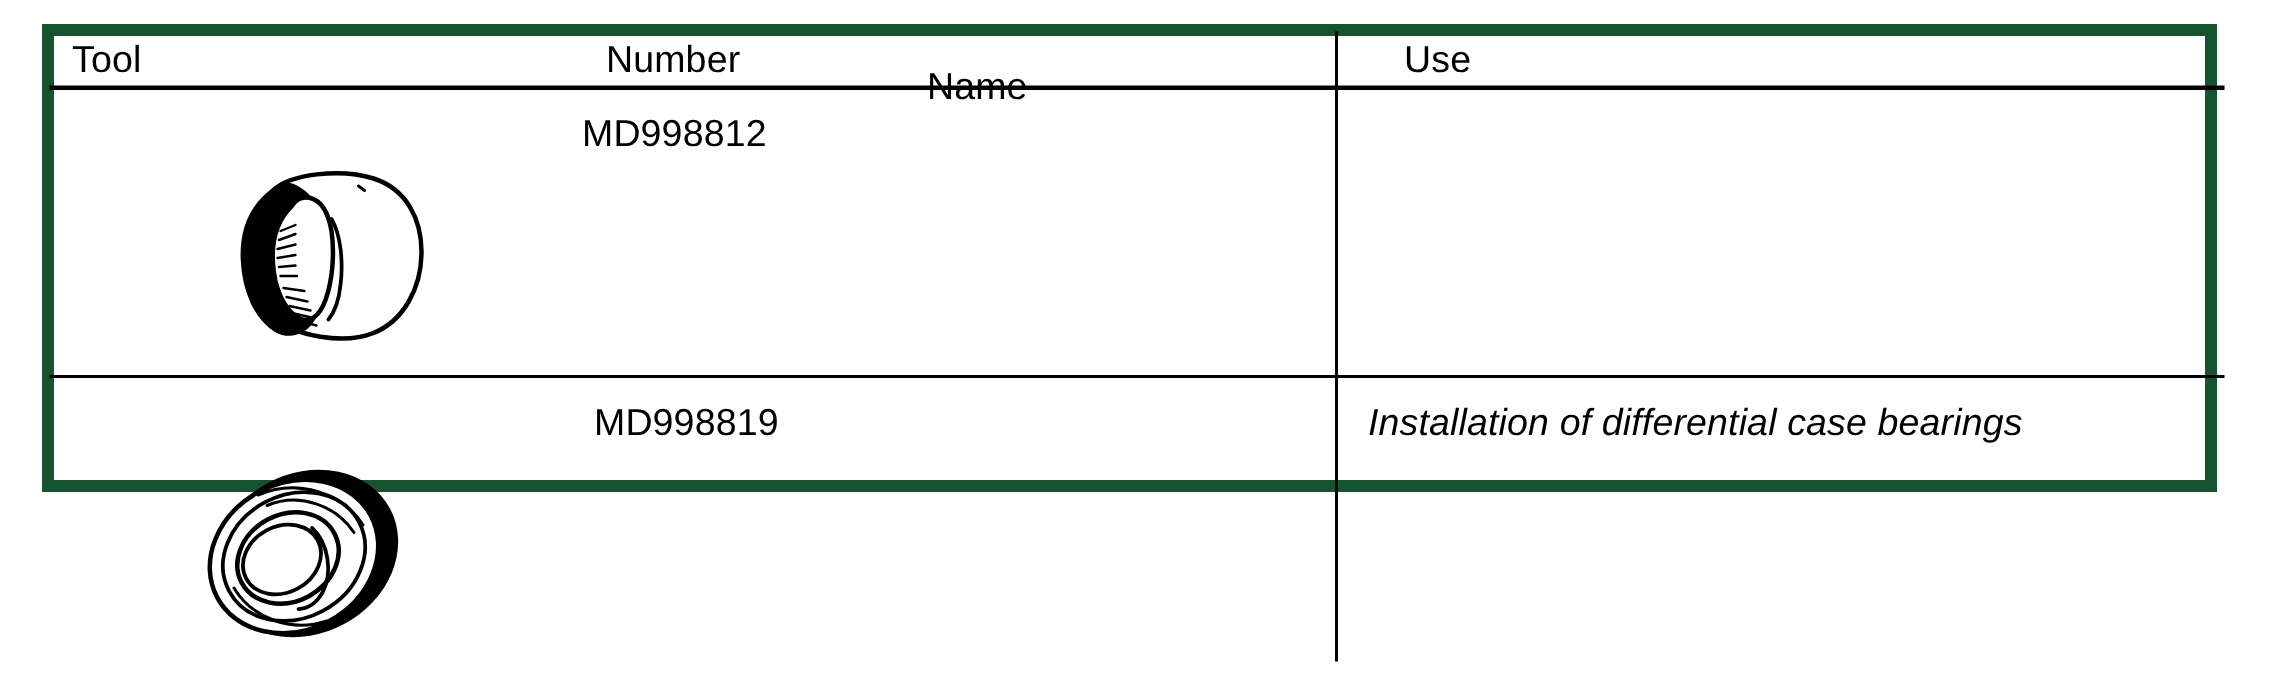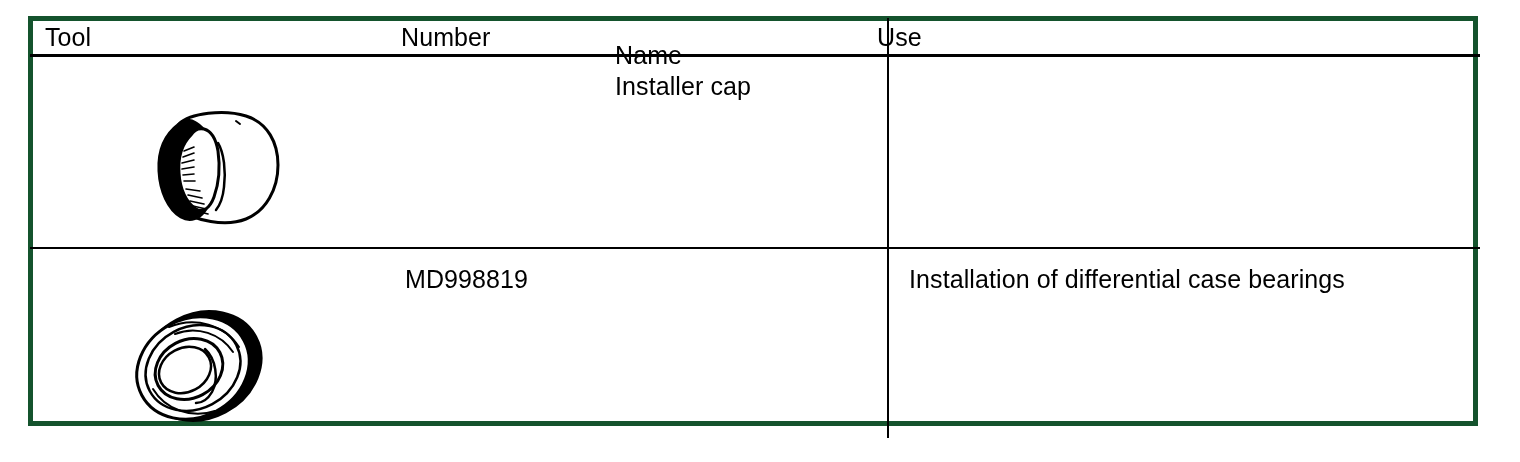--- a/index.html
+++ b/index.html
@@ -22,23 +22,23 @@
     height: 462px;
     background: #ffffff;
   }
 
   
   .tool-table {
     position: absolute;
     left: 28px;
     top: 16px;
     width: 1450px;   
-    height: 410px;   
+    height: 312px;   
     box-sizing: border-box;
-    border: 5px solid #14532d;
+    border: 8px solid #14532d;
     background: #ffffff;
   }
 
   
   .v-divider {
     position: absolute;
     left: 854px;      
     top: -3px;
     width: 2px;
     height: 420px;
@@ -72,31 +72,31 @@
     font-size: 25px;
     line-height: 30px;
     letter-spacing: 0.1px;
     color: #000000;
   }
 
   
   .head-tool   { left: 12px;  top: 1px; }
   .head-number { left: 368px; top: 1px; }
   .head-name   { left: 582px; top: 19px; text-align: center; }
-  .head-use    { left: 844px; top: 1px; text-align: right; }
+  .head-use    { left: 900px; top: 1px; text-align: right; }
 
   
   .r1-number { left: 352px; top: 50px; }
   .r1-name   { left: 582px; top: 50px; }
   .r1-use    { left: 876px; top: 50px; }
 
   
-  .r2-number { left: 372px; top: 243px; }
+  .r2-number { left: 360px; top: 243px; }
   .r2-name   { left: 582px; top: 243px; }
-  .r2-use    { left: 876px; top: 243px; }
+  .r2-use    { left: 876px; top: 243px; font-style: italic; }
 
   
   .tool-art {
     position: absolute;
   }
   .tool-art-1 { left: 95px;  top: 70px;  width: 170px; height: 145px; }
   .tool-art-2 { left: 80px;  top: 272px; width: 180px; height: 145px; }
   .tool-art svg { display: block; width: 100%; height: 100%; }
 </style>
 </head>
@@ -108,21 +108,21 @@
 
     <div class="v-divider"></div>
     <div class="h-divider-head"></div>
     <div class="h-divider-row"></div>
 
     <div class="cell head-tool">Tool</div>
     <div class="cell head-number">Number</div>
     <div class="cell head-name">Name</div>
     <div class="cell head-use">Use</div>
 
-    <div class="cell r1-name">Installer cap</div>
+    <div class="cell r1-number">MD998812</div>
 
     <div class="tool-art tool-art-1">
       <svg viewBox="0 0 170 145" xmlns="http://www.w3.org/2000/svg" aria-hidden="true">
         <g fill="none" stroke="#000000" stroke-width="3" stroke-linecap="round" stroke-linejoin="round">
 
           <path d="M 51 33 C 62 22 96 18 118 25 C 140 32 150 52 150 74
                    C 150 98 138 120 118 128 C 98 136 66 130 52 118" fill="#ffffff" stroke="#000000"></path>
 
           <path d="M 51 33 C 35 45 30 62 31 80 C 32 100 40 118 53 126
                    C 62 131 72 128 78 118 C 86 104 88 84 86 66

